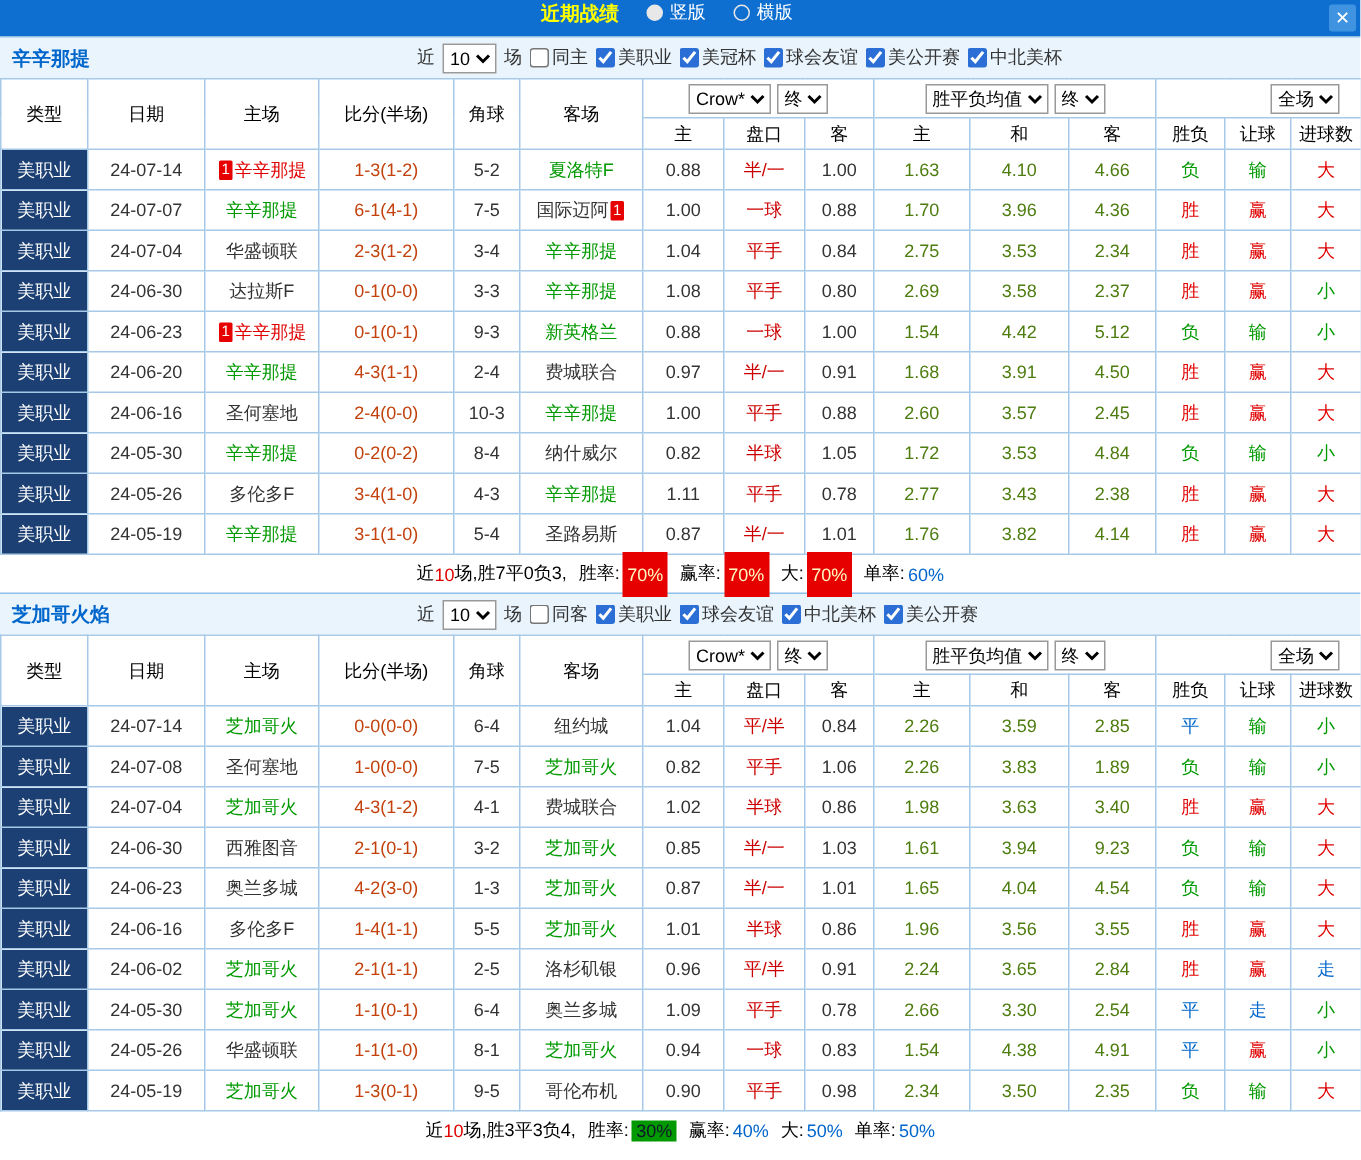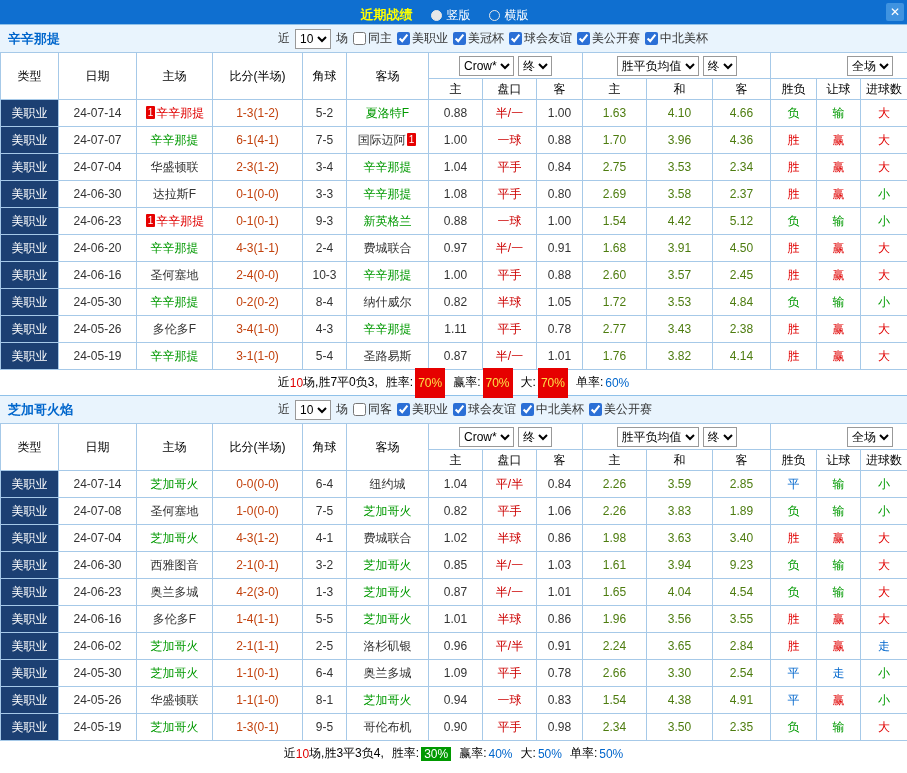--- a/index.html
+++ b/index.html
@@ -1,18 +1,18 @@
 <!DOCTYPE html>
 <html><head>
 <meta charset="utf-8">
 <style>
   html,body{margin:0;padding:0;background:#fff}
   body{width:907px;font-family:"Liberation Sans","DejaVu Sans",sans-serif;font-size:12px;color:#333}
   
-  .topbar{height:24px;background:#0f6fd0;display:flex;align-items:flex-end;justify-content:center;position:relative;color:#fff}
+  .topbar{height:24px;background:#0f6fd0;display:flex;align-items:flex-start;justify-content:center;position:relative;color:#fff}
   .topbar .title{color:#ffff00;font-weight:bold;font-size:13px;margin-right:18px}
   .radio-group{display:flex;align-items:center;gap:5px;margin-right:18px;font-size:12px}
   .radio{width:11px;height:11px;border:1px solid #e8e8e8;border-radius:50%;display:inline-block;box-sizing:border-box;background:transparent}
   .radio.sel{background:#e8e8e8}
   .close-btn{position:absolute;right:3px;top:3px;width:18px;height:18px;background:#3f93e0;color:#fff;display:flex;align-items:center;justify-content:center;font-size:12px;cursor:pointer;border-radius:2px}
   
   .panel-head{height:27px;background:#e9f4fd;border-top:1px solid #8fc1e9;display:flex;align-items:center}
   .team{color:#0066cc;font-weight:bold;font-size:13px;padding-left:8px;width:278px;box-sizing:border-box;flex:none}
   .filters{display:flex;align-items:center;gap:5px;white-space:nowrap}
   .filters label{display:inline-flex;align-items:center;gap:2px;cursor:pointer}
@@ -32,22 +32,22 @@
   .c-red{color:#e00000}
   .c-green{color:#009900}
   .c-blue{color:#0066cc}
   .c-black{color:#333}
   .badge{display:inline-block;background:#e60000;color:#fff;font-size:10px;line-height:13px;padding:0 2px;margin:0 1px;border-radius:1px;vertical-align:1px}
   .sel-cell select{margin:0 2px}
   .sel-cell.scope{text-align:right;padding-right:12px}
   
   .summary{height:25px;display:flex;align-items:center;justify-content:center;font-size:12px;color:#000}
   .summary .stat-label{margin-left:8px}
-  .pct-red{background:#e60000;color:#fde047;padding:8px 3px;margin-left:2px}
-  .pct-green{background:#009900;color:#ffffff;padding:0 3px;margin-left:2px}
+  .pct-red{background:#e60000;color:#fef9c3;padding:8px 3px;margin-left:2px}
+  .pct-green{background:#009900;color:#0f172a;padding:0 3px;margin-left:2px}
   .pct-blue{color:#0066cc;margin-left:2px}
 </style>
 </head>
 <body>
 
 <div class="topbar">
   <span class="title">近期战绩</span>
   <span class="radio-group">
     <span class="radio sel"></span>
     <span>竖版</span>

